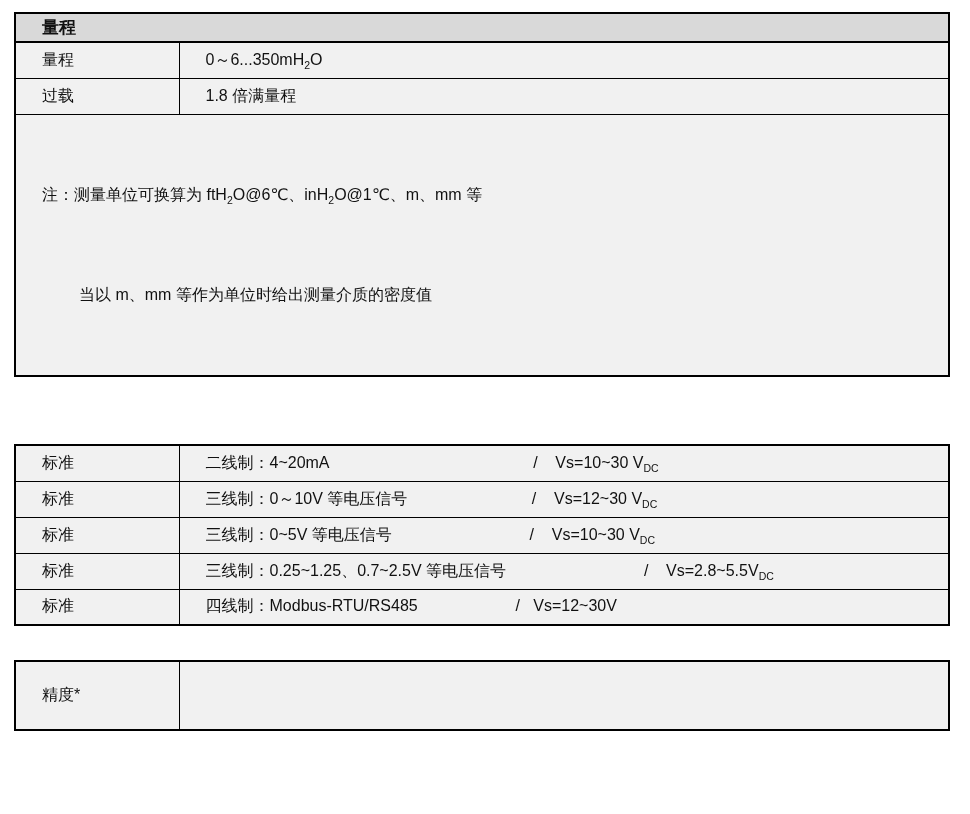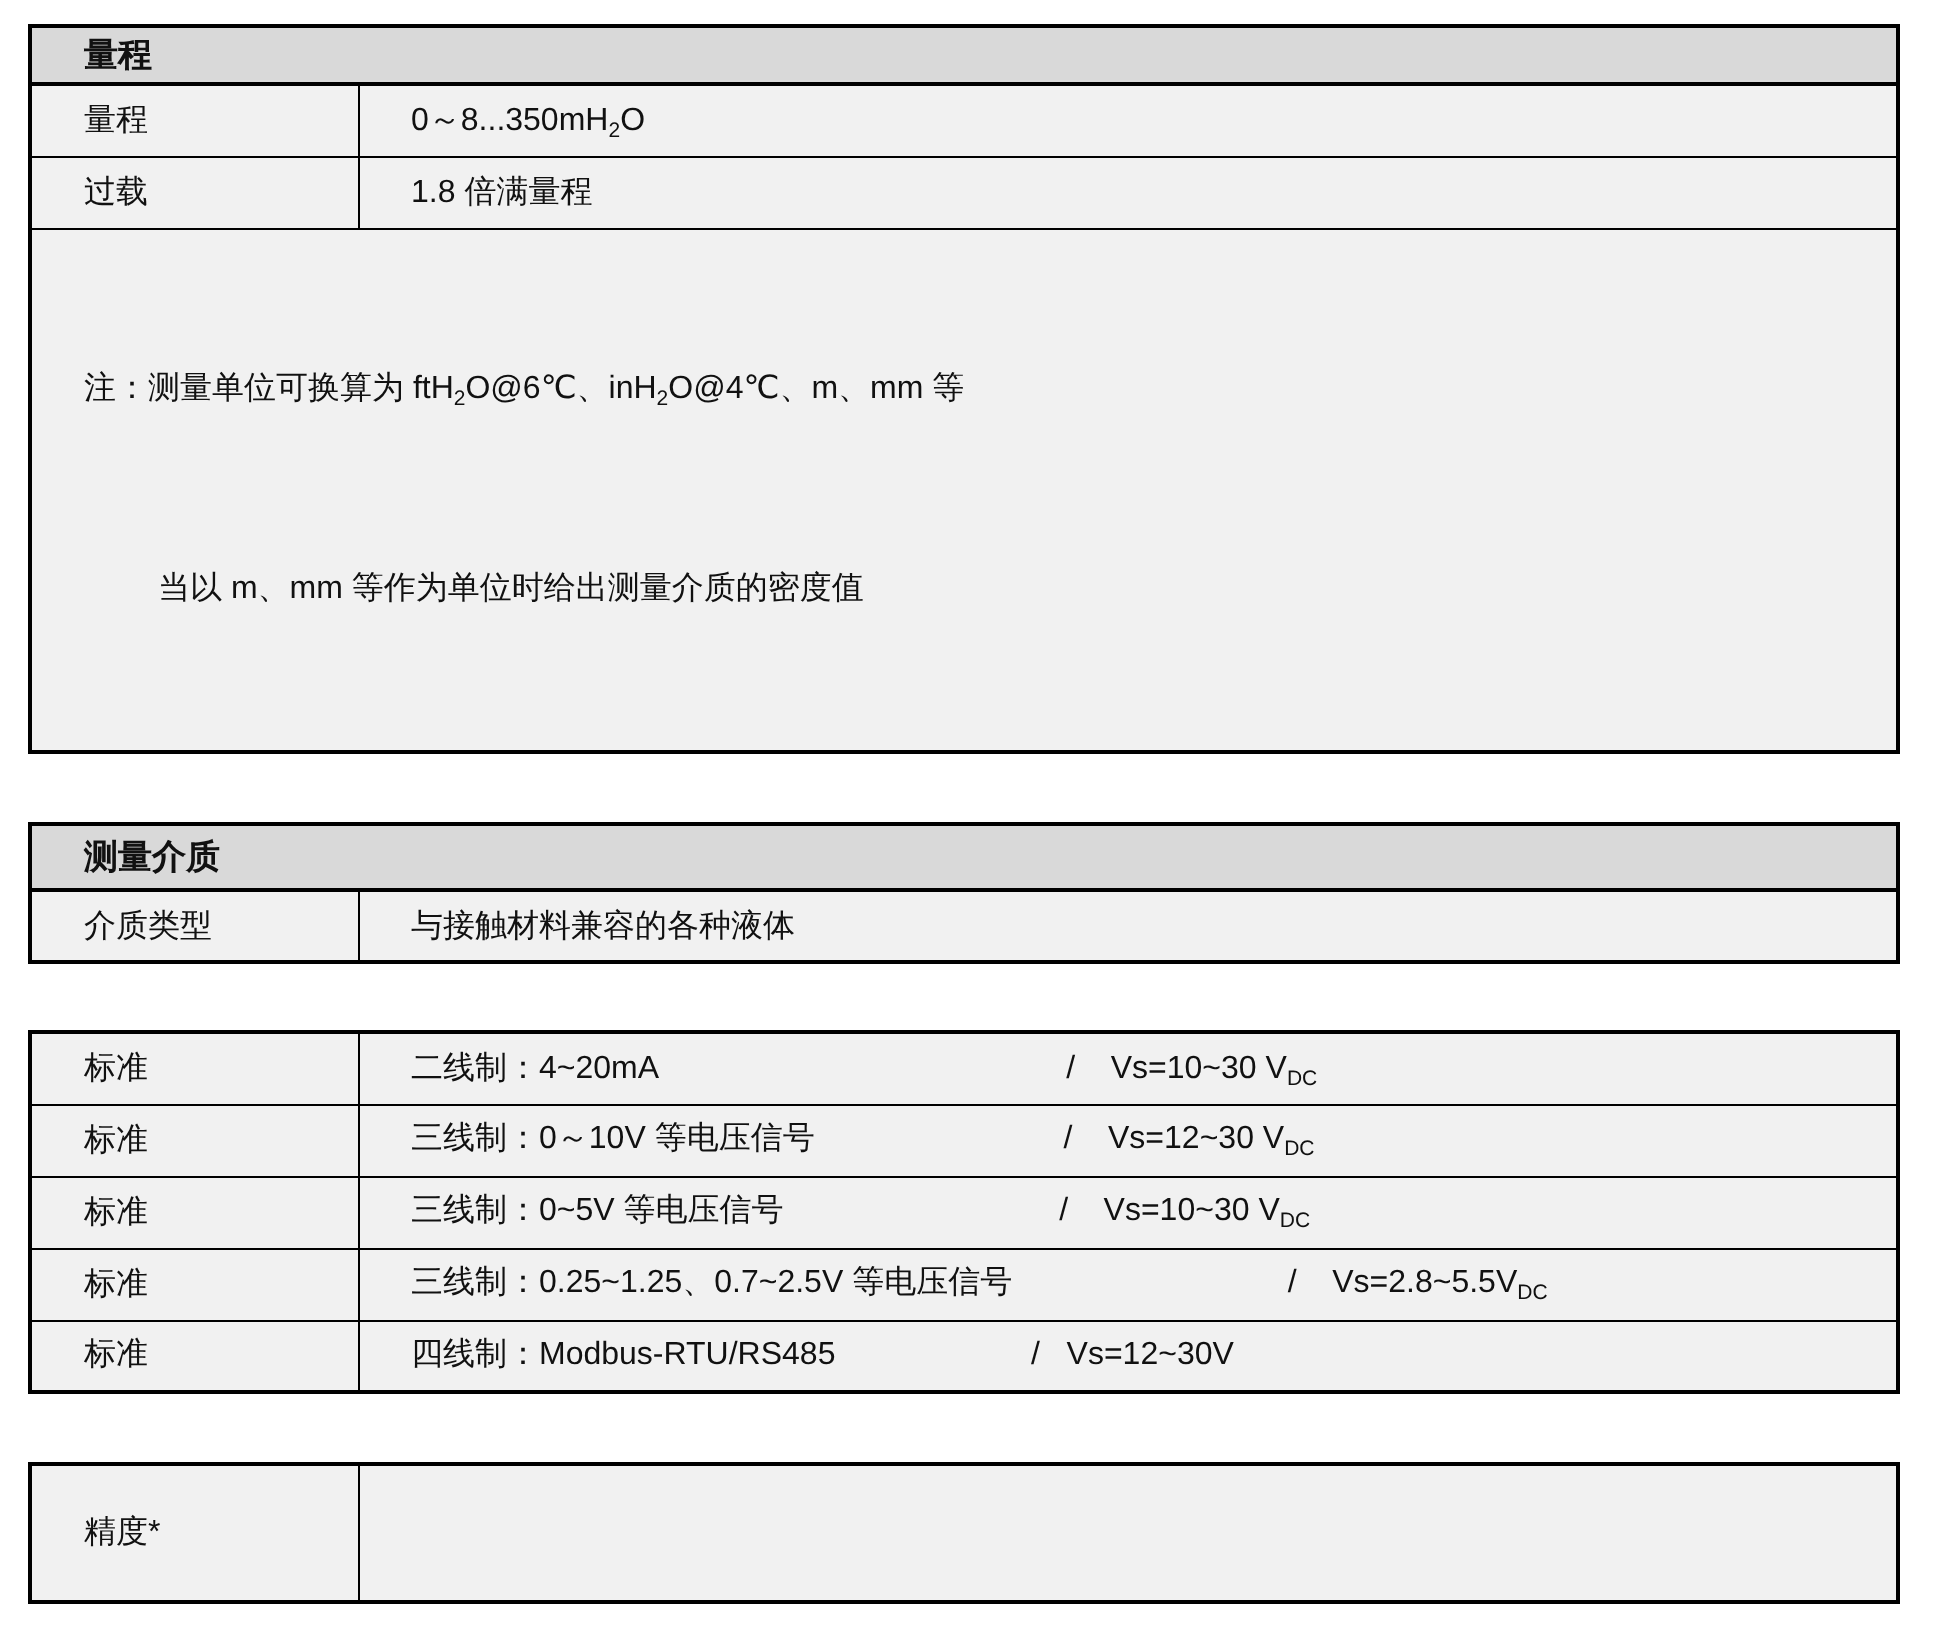--- a/index.html
+++ b/index.html
@@ -56,51 +56,36 @@
     <colgroup>
         <col style="width:164px">
         <col>
       </colgroup>
     <tbody>
         <tr class="hdr">
       <td colspan="2">量程</td>
     </tr>
     <tr class="body">
       <td>量程</td>
-      <td><span>0～8...350mH</span><span class="sub">2</span><span>O</span></td>
+      <td><span>0～6...350mH</span><span class="sub">2</span><span>O</span></td>
     </tr>
     <tr class="body">
       <td>过载</td>
       <td><span>1.8 倍满量程</span></td>
     </tr>
     <tr>
       <td colspan="2" class="note">
-        <div><span>注：测量单位可换算为 ftH</span><span class="sub">2</span><span>O@6℃、inH</span><span class="sub">2</span><span>O@4℃、m、mm 等</span></div>
+        <div><span>注：测量单位可换算为 ftH</span><span class="sub">2</span><span>O@6℃、inH</span><span class="sub">2</span><span>O@1℃、m、mm 等</span></div>
         <div class="indent"><span>当以 m、mm 等作为单位时给出测量介质的密度值</span></div>
       </td>
     </tr>
   </tbody>
     </table>
   <div class="gap1"></div>
 
-  <table class="spec t-medium">
-    <colgroup>
-        <col style="width:164px">
-        <col>
-      </colgroup>
-    <tbody>
-        <tr class="hdr">
-      <td colspan="2">测量介质</td>
-    </tr>
-    <tr class="body">
-      <td>介质类型</td>
-      <td><span>与接触材料兼容的各种液体</span></td>
-    </tr>
-  </tbody>
-    </table>
   <div class="gap2"></div>
 
   <table class="spec t-output">
     <colgroup>
         <col style="width:164px">
         <col>
       </colgroup>
     <tbody>
     <tr class="body">
       <td>标准</td>

